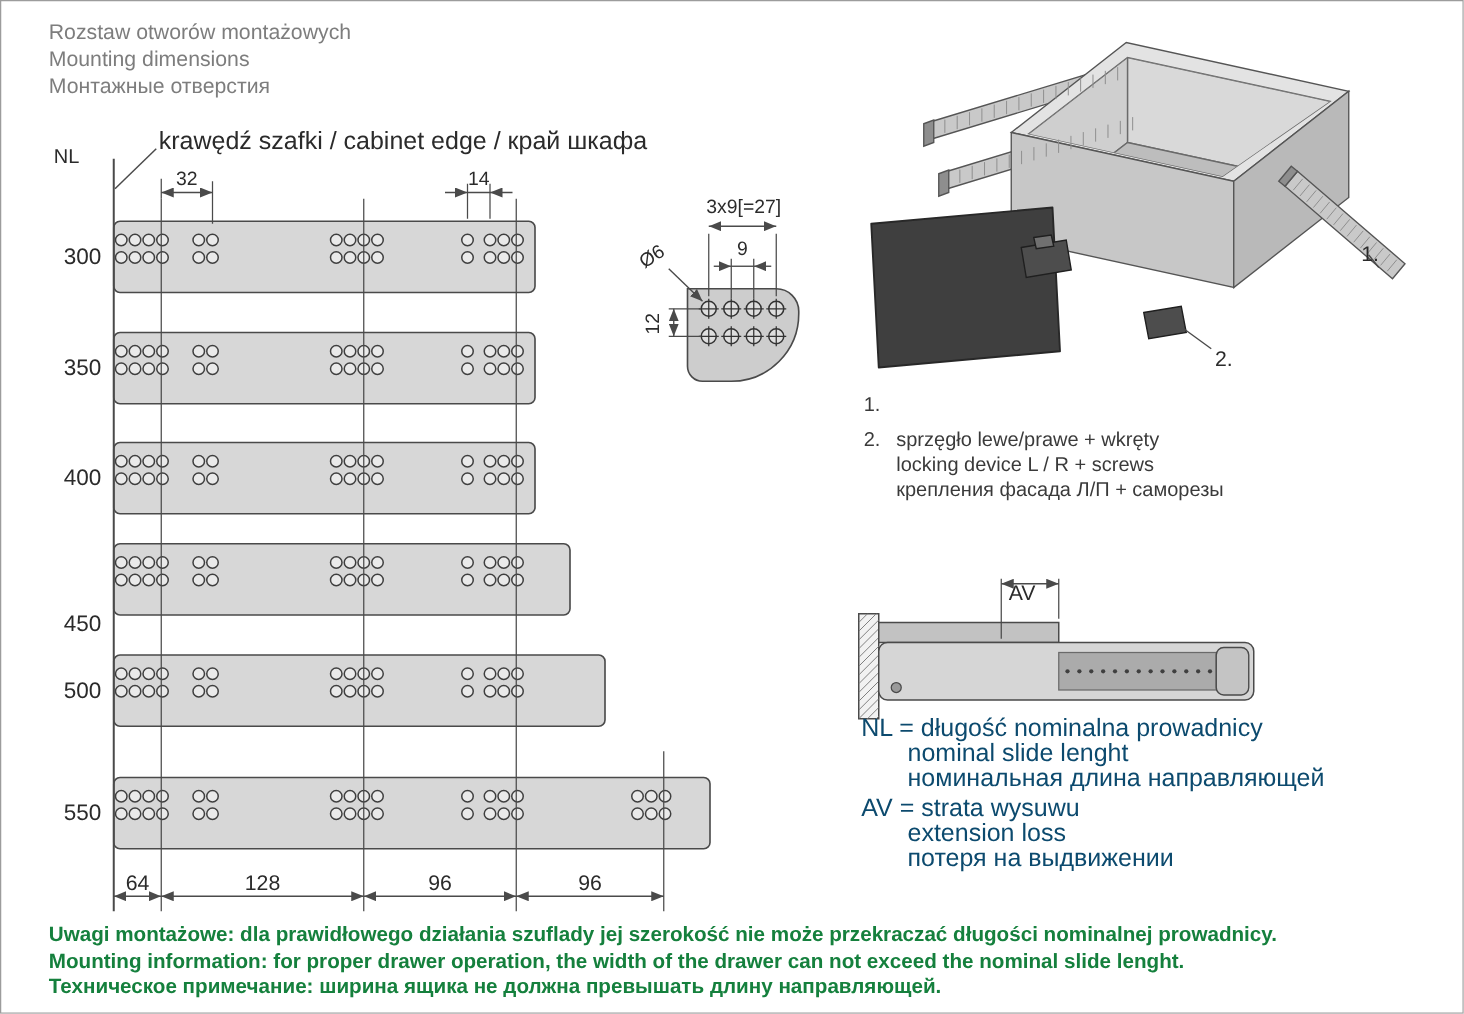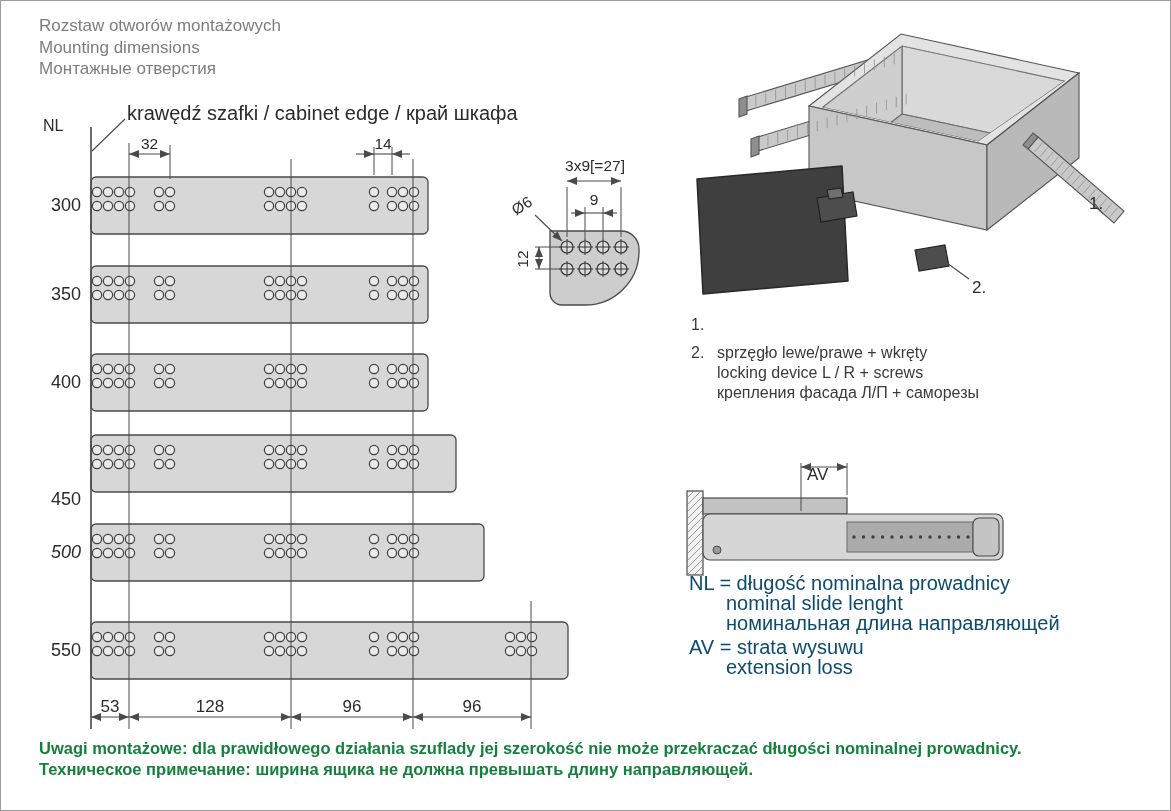--- a/index.html
+++ b/index.html
@@ -422,27 +422,27 @@
     <div>Монтажные отверстия</div>
   </div>
 
   <div class="abs edge-label">krawędź szafki / cabinet edge / край шкафа</div>
   <div class="abs nl-label">NL</div>
 
   <div class="abs len-label" style="top:194px;">300</div>
   <div class="abs len-label" style="top:283px;">350</div>
   <div class="abs len-label" style="top:371px;">400</div>
   <div class="abs len-label" style="top:452px;margin-top:36px;">450</div>
-  <div class="abs len-label" style="top:541px;font-style:italic;">500</div>
+  <div class="abs len-label" style="top:541px;">500</div>
   <div class="abs len-label" style="top:639px;">550</div>
 
   <div class="abs dim" style="left:128px;top:134px;width:41px;text-align:center;">32</div>
   <div class="abs dim" style="left:364px;top:134px;width:36px;">14</div>
 
-  <div class="abs bdim" style="left:79px;top:696px;">53</div>
+  <div class="abs bdim" style="left:79px;top:696px;">64</div>
   <div class="abs bdim" style="left:179px;top:696px;">128</div>
   <div class="abs bdim" style="left:321px;top:696px;">96</div>
   <div class="abs bdim" style="left:441px;top:696px;">96</div>
 
   <div class="abs dim" style="left:549px;top:156px;width:90px;">3x9[=27]</div>
   <div class="abs dim" style="left:583px;top:190px;width:20px;">9</div>
   <div class="abs dim rot-dia" style="left:506px;top:196px;width:30px;">Ø6</div>
   <div class="abs dim rot-90" style="left:510px;top:249px;width:24px;">12</div>
 
   <div class="abs callout" style="left:1088px;top:193px;">1.</div>
@@ -464,20 +464,22 @@
 
   <div class="abs av-label">AV</div>
 
   <div class="abs defs">
     <div>NL = długość nominalna prowadnicy</div>
     <div class="def-indent">nominal slide lenght</div>
     <div class="def-indent">номинальная длина направляющей</div>
     <div class="def-gap"></div>
     <div>AV = strata wysuwu</div>
     <div class="def-indent">extension loss</div>
+    <div class="def-indent">потеря на выдвижении</div>
   </div>
 
   <div class="abs footer">
     <div>Uwagi montażowe: dla prawidłowego działania szuflady jej szerokość nie może przekraczać długości nominalnej prowadnicy.</div>
+    <div>Mounting information: for proper drawer operation, the width of the drawer can not exceed the nominal slide lenght.</div>
     <div>Техническое примечание: ширина ящика не должна превышать длину направляющей.</div>
   </div>
 
 </div>
 
 </body></html>

